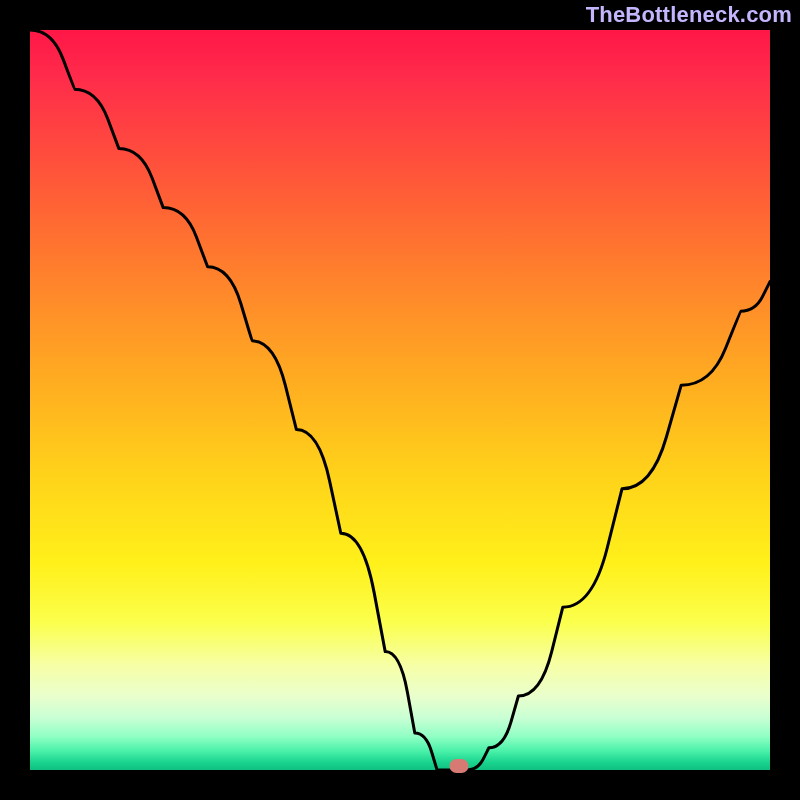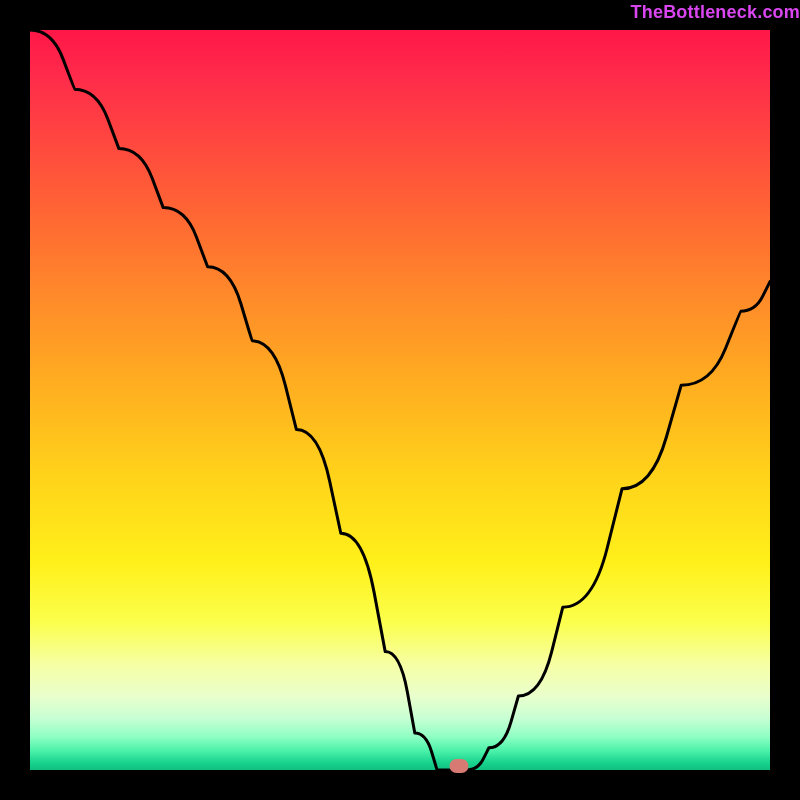--- a/index.html
+++ b/index.html
@@ -13,23 +13,23 @@
   }
   .container {
     position: relative;
     width: 800px;
     height: 800px;
     background: #000;
   }
   .watermark {
     position: absolute;
     top: 2px;
-    right: 0;
-    color: #d946ef;
-    font-size: 18px;
+    right: 8px;
+    color: #c4b5fd;
+    font-size: 22px;
     font-weight: 600;
     letter-spacing: 0.2px;
     user-select: none;
   }
   .plot-frame {
     position: absolute;
     left: 30px;
     top: 30px;
     width: 740px;
     height: 740px;

